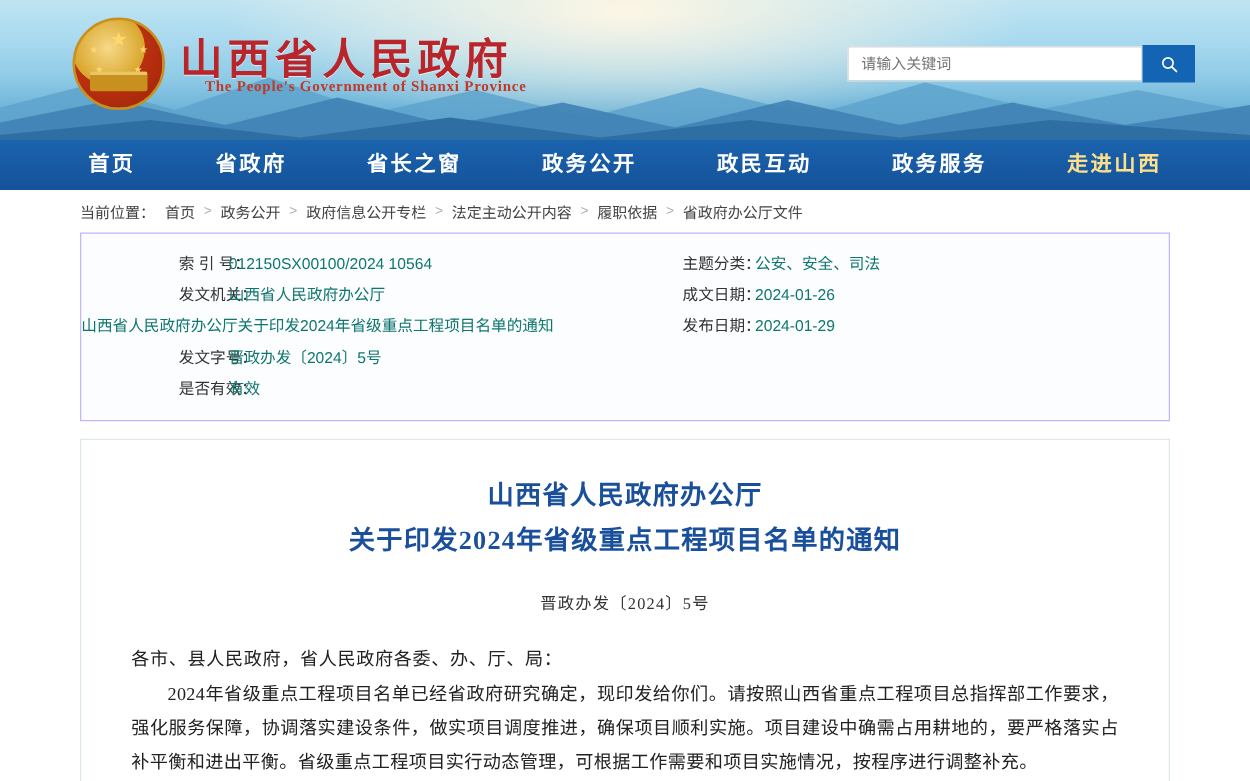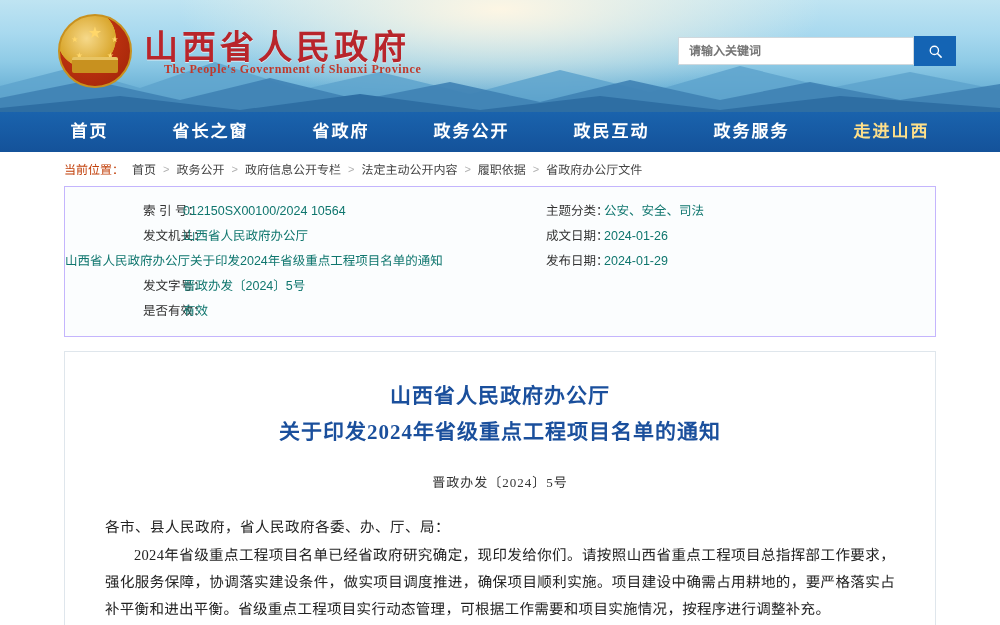--- a/index.html
+++ b/index.html
@@ -76,21 +76,20 @@
     position: absolute; right: 44px; top: 36px;
     display: flex; align-items: center;
   }
   .search-input {
     width: 236px; height: 28px;
     border: 1px solid #cfd8dd;
     background: #ffffff;
     font-size: 12px; color: #999;
     padding: 0 10px;
     outline: none;
-    font-weight: bold;
   }
   .search-btn {
     width: 42px; height: 30px;
     background: #1464b4;
     border: none;
     display: flex; align-items: center; justify-content: center;
     cursor: pointer;
   }
   .search-btn svg { width: 15px; height: 15px; }
 
@@ -115,21 +114,21 @@
 
   
   .crumb-bar {
     width: 1000px; height: 34px;
     background: #ffffff;
     display: flex; align-items: center;
     padding-left: 64px;
     font-size: 12px; color: #666;
     border-bottom: 1px solid #fff;
   }
-  .crumb-label { color: #c2410c; margin-right: 8px; }
+  .crumb-label { color: #404040; margin-right: 8px; }
   .crumb-link { color: #444; cursor: pointer; }
   .crumb-sep { color: #b0b0b0; margin: 0 7px; font-size: 11px; }
 
   
   .meta-box {
     margin: 0 64px;
     border: 1px solid #c4b5fd;
     background: #fbfdfe;
     padding: 12px 0 12px 0;
     display: flex;
@@ -224,22 +223,22 @@
       <svg viewBox="0 0 20 20" aria-hidden="true">
         <circle cx="8.5" cy="8.5" r="5.5" fill="none" stroke="#ffffff" stroke-width="1.8"></circle>
         <line x1="12.6" y1="12.6" x2="17.5" y2="17.5" stroke="#ffffff" stroke-width="2" stroke-linecap="round"></line>
       </svg>
     </button>
   </div>
 </div>
 
 <nav class="nav">
   <span class="nav-item">首页</span>
+  <span class="nav-item">省政府</span>
   <span class="nav-item">省长之窗</span>
-  <span class="nav-item">省政府</span>
   <span class="nav-item">政务公开</span>
   <span class="nav-item">政民互动</span>
   <span class="nav-item">政务服务</span>
   <span class="nav-item alt">走进山西</span>
 </nav>
 
 <div class="crumb-bar">
   <span class="crumb-label">当前位置：</span>
   <span class="crumb-link">首页</span>
   <span class="crumb-sep">&gt;</span>

